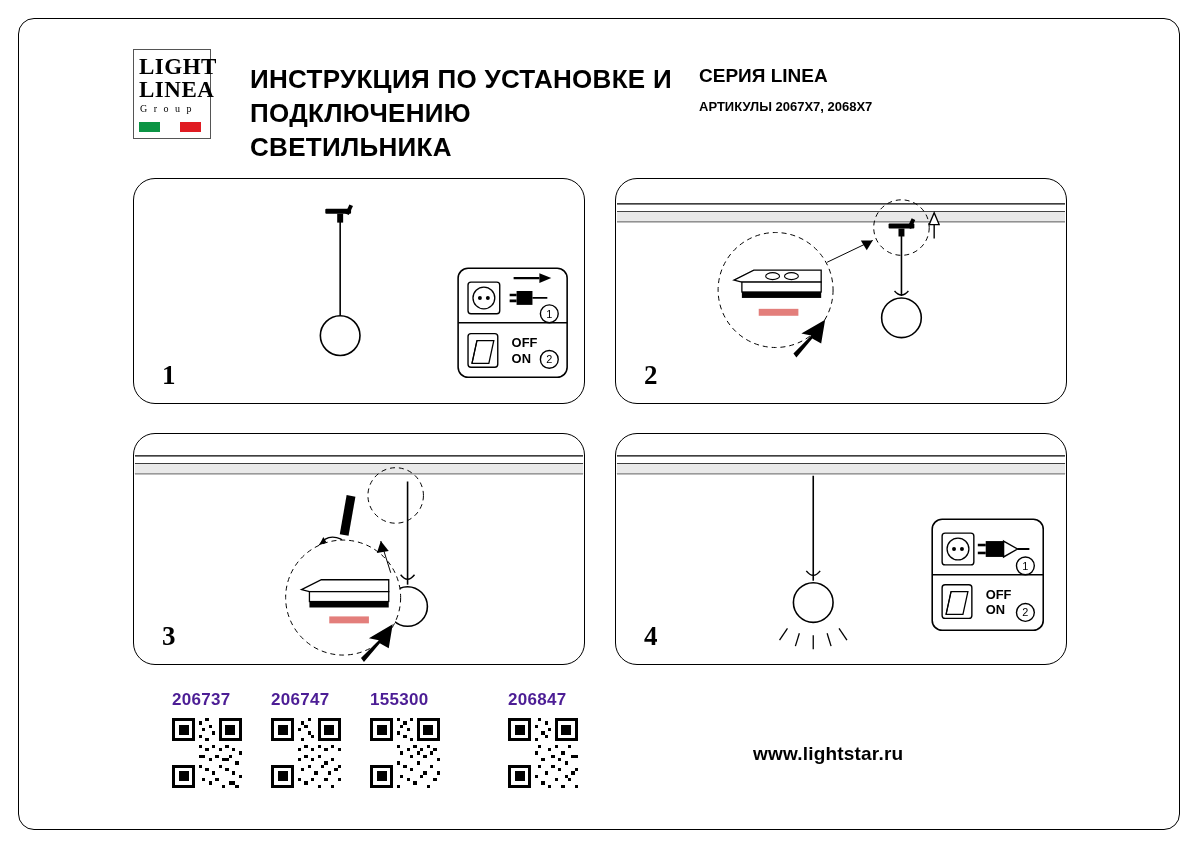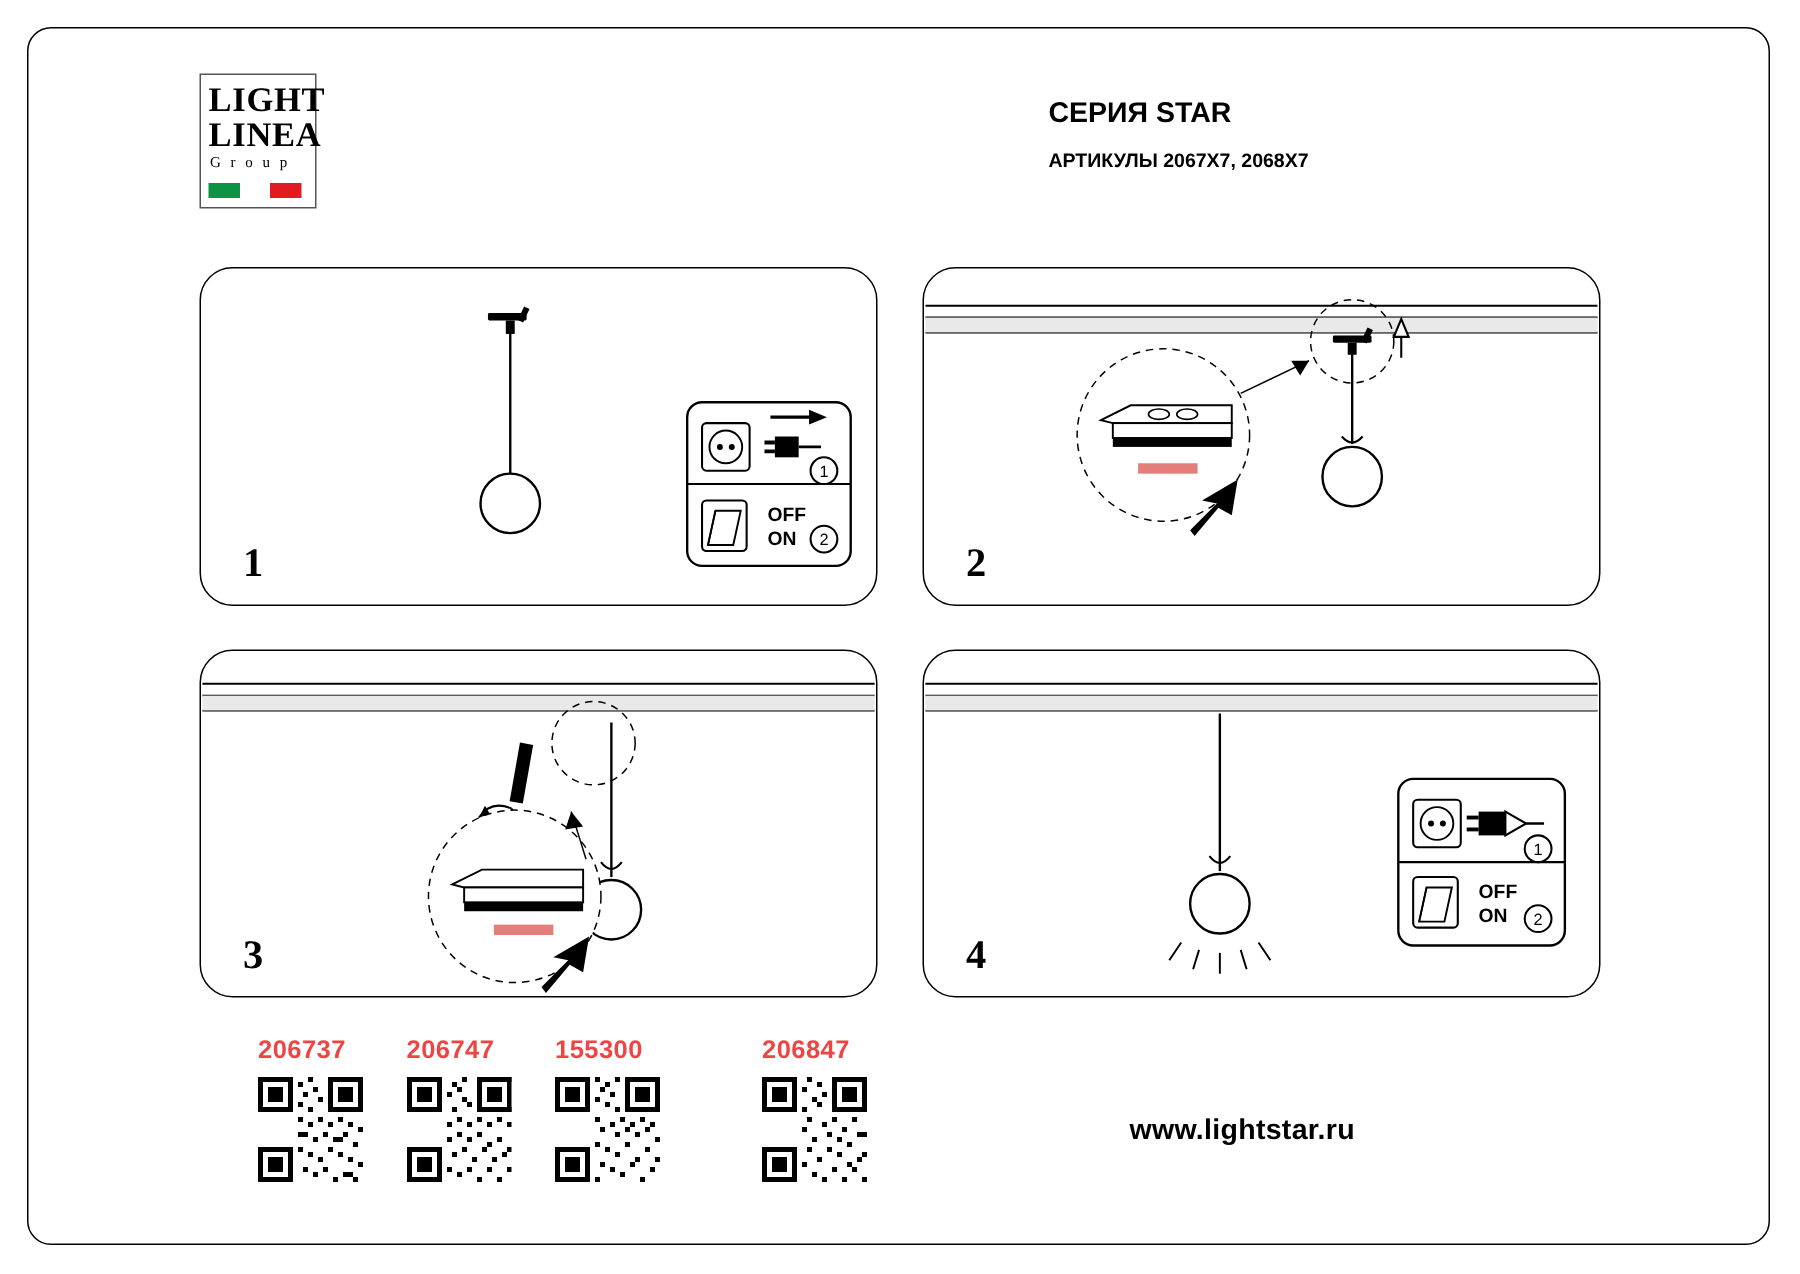--- a/index.html
+++ b/index.html
@@ -121,21 +121,21 @@
     left: 172px; top: 690px;
     width: 420px; height: 120px;
   }
   .code-item {
     position: absolute;
     width: 92px;
   }
   .code-label {
     font-size: 17px;
     font-weight: bold;
-    color: #ef4444;
+    color: #4c1d95;
     text-align: left;
     margin-bottom: 8px;
     letter-spacing: 0.3px;
   }
   .qr {
     width: 70px; height: 70px;
   }
   .site {
     position: absolute;
     left: 753px; top: 743px;
@@ -155,21 +155,22 @@
     <div class="logo-line">LIGHT</div>
     <div class="logo-line">LINEA</div>
     <div class="logo-group">G r o u p</div>
     <div class="flag">
       <span style="background:#0B9444"></span>
       <span style="background:#ffffff"></span>
       <span style="background:#E01B22"></span>
     </div>
   </div>
 
-  <div class="series">СЕРИЯ STAR</div>
+  <div class="title-main">ИНСТРУКЦИЯ ПО УСТАНОВКЕ И ПОДКЛЮЧЕНИЮ СВЕТИЛЬНИКА</div>
+  <div class="series">СЕРИЯ LINEA</div>
   <div class="articles">АРТИКУЛЫ 2067X7, 2068X7</div>
 
   <div class="panel" id="panel-1">
     <svg class="panel-svg" viewBox="0 0 452 226">
 
       <g stroke="#000" fill="none" stroke-width="1.6">
         <line x1="207" y1="42" x2="207" y2="138"></line>
         <circle cx="207" cy="158" r="20" fill="#fff"></circle>
       </g>
 

